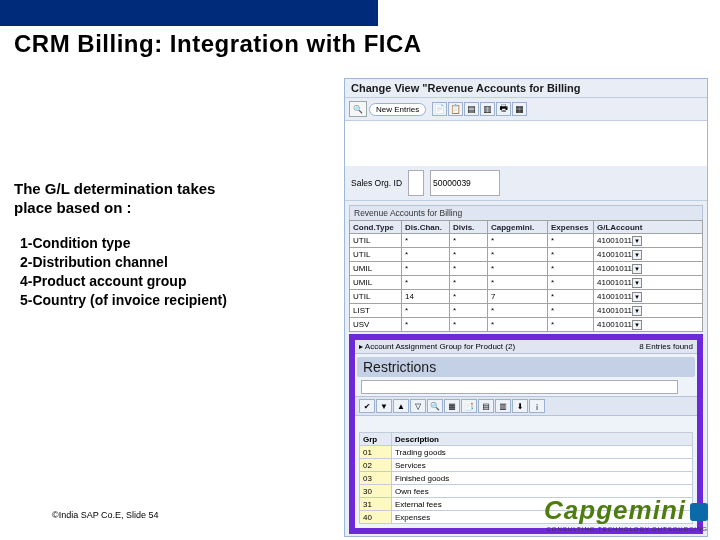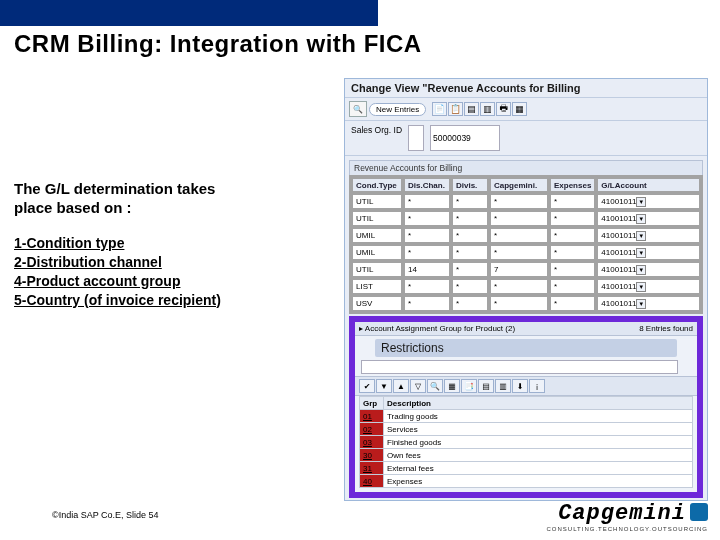--- a/index.html
+++ b/index.html
@@ -11,22 +11,22 @@
   .topbar { position: absolute; top: 0; left: 0; width: 378px; height: 26px; background: #002a7a; }
   .title {
     position: absolute; top: 30px; left: 14px;
     font-size: 24px; font-weight: bold; letter-spacing: .5px;
   }
   .subhead {
     position: absolute; top: 180px; left: 14px; width: 230px;
     font-size: 15px; font-weight: bold; line-height: 1.25;
   }
   .list {
-    position: absolute; top: 234px; left: 14px; width: 250px;
-    font-size: 14px; font-weight: bold; line-height: 1.35; text-decoration: underline;
+    position: absolute; top: 234px; left: 20px; width: 250px;
+    font-size: 14px; font-weight: bold; line-height: 1.35;
   }
 
   
   .sap {
     position: absolute; top: 78px; left: 344px; width: 364px;
     border: 1px solid #9eb8da; font-size: 9px;
   }
   .sap .winhead {
     background: #e8edf6; padding: 3px 6px;
     font-size: 11px; font-weight: bold; color: #1a1a1a;
@@ -41,70 +41,71 @@
     border: 1px solid #9aa; display: inline-flex; align-items: center; justify-content: center;
     font-size: 8px; color: #333;
   }
   .pill {
     border: 1px solid #9cb0cf; background: #fff; border-radius: 8px;
     font-size: 8px; padding: 1px 6px;
   }
   .toolicons { display: flex; gap: 1px; margin-left: 4px; }
   .ico { width: 15px; height: 14px; border: 1px solid #9cb0cf; background: #eef2f9; display:inline-flex; align-items:center; justify-content:center;}
   .rowfield {
-    background:#e8edf6; padding:4px 6px; display:flex; gap:6px;
+    background:#e8edf6; padding:4px 6px; display:flex; align-items:center; gap:6px;
     border-bottom: 1px solid #c0cde1;
+    margin-top: 45px;
   }
   .rowfield label { font-size: 8.5px; }
   .rowfield input {
     height: 26px; font-size: 8.5px; border:1px solid #aab; background:#fff; padding:0 2px;
   }
 
   .tablewrap { background:#e8edf6; padding:4px 4px 2px; }
   .tabletitle {
     background:#dfe6f2; border:1px solid #b7c2d6; border-bottom:none;
     font-size:8.5px; padding:2px 4px; color:#333;
   }
   table.grid { border-collapse: collapse; width: 100%; background:#fff; }
   table.grid th, table.grid td {
-    border: 4px solid #a3a3a3; padding: 1.5px 3px; font-size: 8px; text-align: left;
+    border: 1px solid #a3a3a3; padding: 1.5px 3px; font-size: 8px; text-align: left;
     white-space: nowrap; overflow:hidden;
   }
   table.grid th { background:#e4eaf4; font-weight:bold; color:#223; }
   table.grid .glcell { display:flex; align-items:center; justify-content:flex-start; }
   .selbtn { width:10px;height:10px;border:1px solid #888;background:#eef2f9;font-size:7px;display:inline-flex;align-items:center;justify-content:center;}
 
   .popup {
     margin-top:2px; border:6px solid #6d28d9; background:#eef2f9;
   }
   .popuphead {
     background:#dfe6f2; font-size:8px; padding:2px 4px;
     display:flex; justify-content:space-between; border-bottom:1px solid #b7c2d6;
   }
   .restrictions {
-    margin: 3px 20px; background:#c4d0e5; color:#1a1a1a;
-    font-size:12px; padding:2px 6px; border-radius:2px;
+    margin: 3px 2px; background:#c4d0e5; color:#1a1a1a;
+    font-size:14px; padding:2px 6px; border-radius:2px;
   }
   .restrinput { margin:2px 6px; }
   .restrinput input { width: 96%; height:14px; border:1px solid #aab; font-size:8px; padding:0 2px; }
   .poptoolbar {
     background:#dfe6f2; padding:2px 4px; border-top:1px solid #b7c2d6; border-bottom:1px solid #b7c2d6;
     display:flex; gap:1px;
   }
   .poptoolbar .ico { width:16px; height:14px; font-size:8px; }
 
-  table.pgrid { border-collapse: collapse; width: calc(100% - 8px); margin:0 4px 4px; background:#fff;}
+  table.pgrid { border-collapse: collapse; width: calc(100% - 8px); margin:16px 4px 4px; background:#fff;}
   table.pgrid th, table.pgrid td {
     border:1px solid #c3ccda; padding:1.5px 3px; font-size:8px; text-align:left;
   }
   table.pgrid th { background:#e4eaf4; font-weight:bold; }
-  table.pgrid td.code { background:#b91c1c; width:24px;text-decoration:underline; }
+  table.pgrid td.code { background:#fef9c3; width:32px; }
 
   .logo { position:absolute; right:12px; bottom:8px; text-align:right; }
-  .logo .brand { font-family:Liberation Mono, monospace; font-style:italic; color:#000000; font-size:22px; font-weight:bold; letter-spacing:1px;}
+  .logo .brand { font-family:Liberation Sans, sans-serif; font-style:italic; color:#4d7c0f; font-size:26px; font-weight:bold; letter-spacing:1px;}
   .logo .spade { display:inline-block; width:18px; height:18px; background:#0d6aa8; border-radius:3px; margin-left:4px; position:relative; top:2px;}
   .logo .tag { font-size:6px; color:#333; letter-spacing:1px; }
 
   .footer { position:absolute; left:52px; bottom:20px; font-size:9px; color:#000; }
 </style>
 </head>
 <body>
 
 <div class="topbar"></div>
 <h1 class="title">CRM Billing: Integration with FICA</h1>

